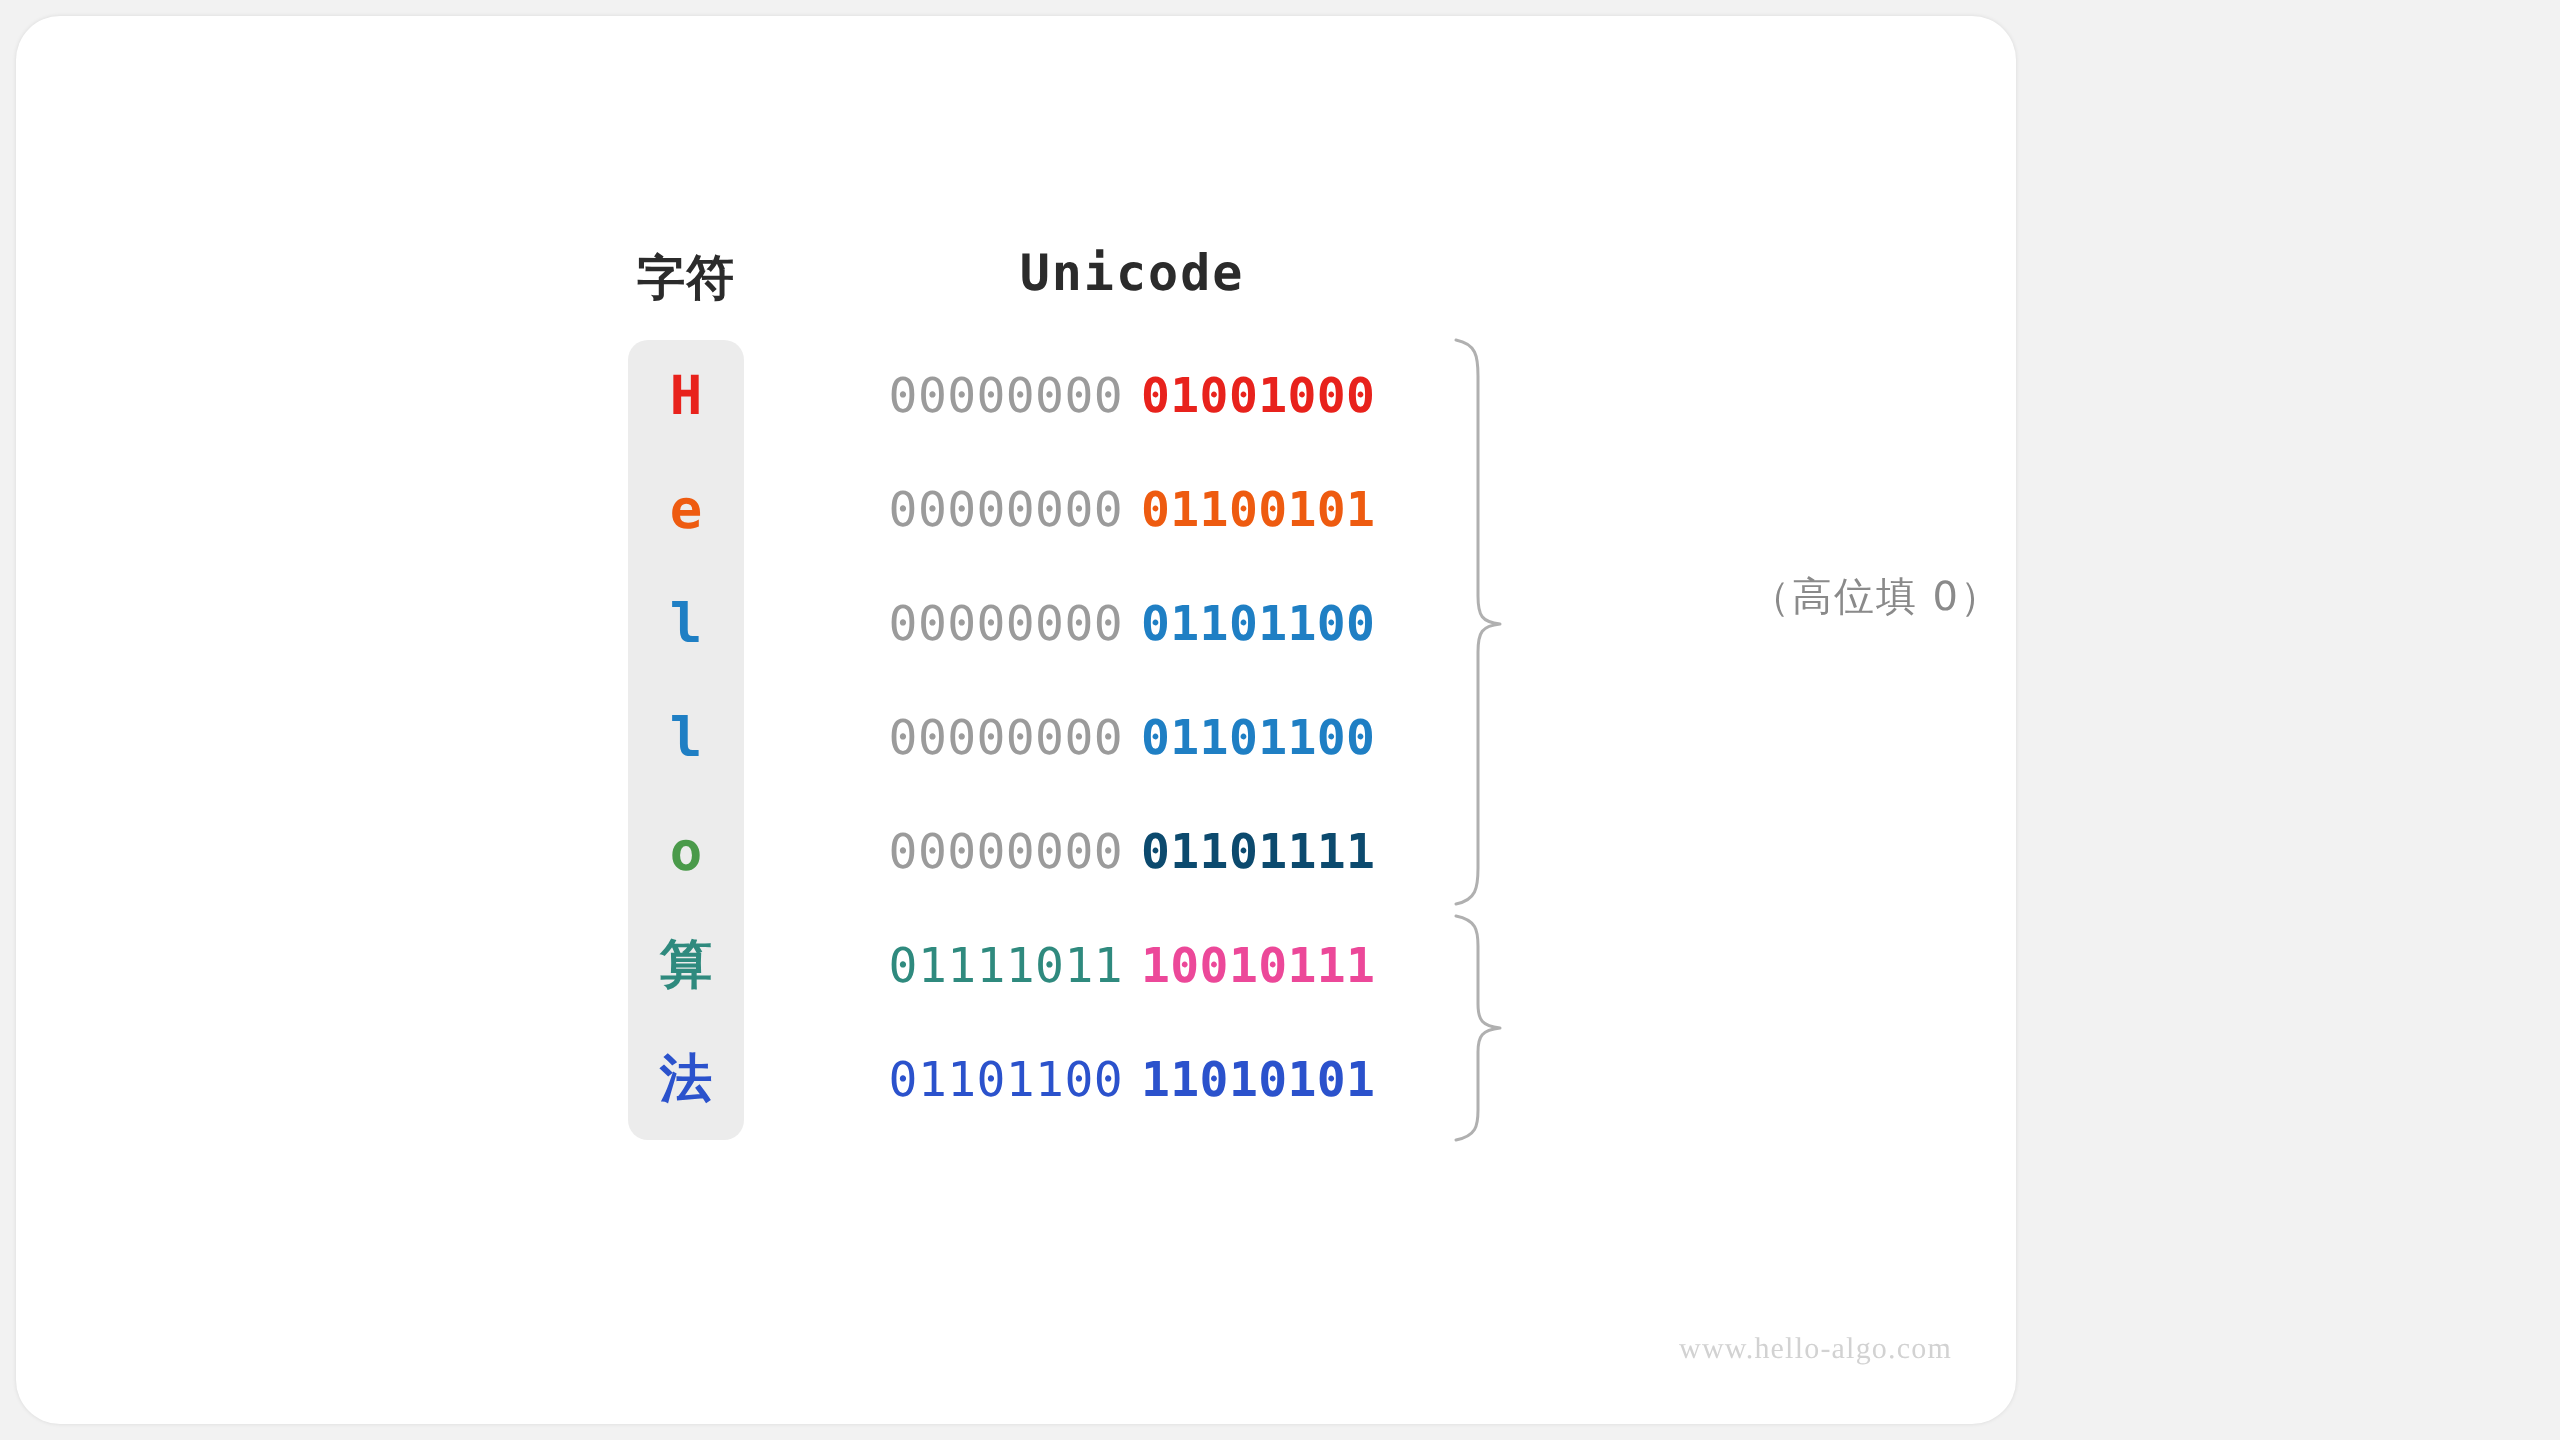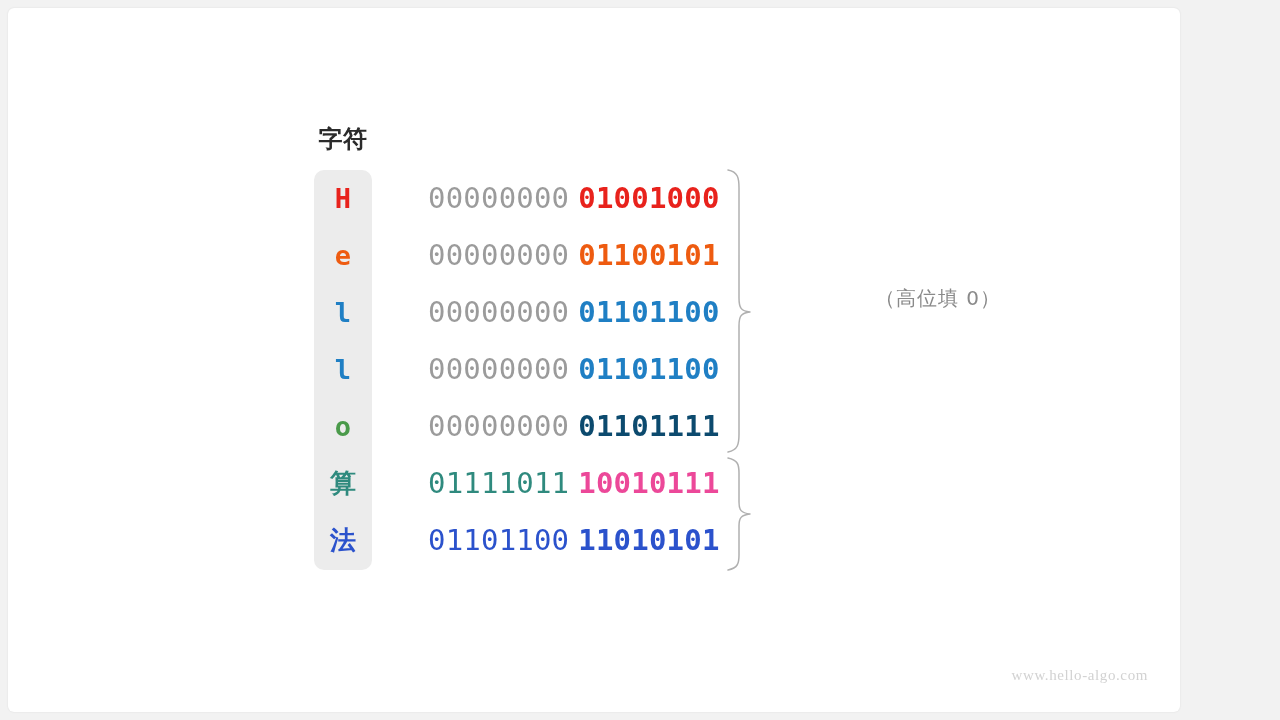--- a/index.html
+++ b/index.html
@@ -19,24 +19,24 @@
     position: relative;
     width: 1280px;
     height: 720px;
     background: #f2f2f2;
     box-sizing: border-box;
   }
   #card {
     position: absolute;
     left: 8px;
     top: 8px;
-    width: 1172px;
+    width: 1000px;
     height: 704px;
     background: #ffffff;
-    border-radius: 6px;
+    border-radius: 22px;
     box-shadow: 0 0 2px rgba(0,0,0,0.10);
     overflow: hidden;
   }
 
   
   .hdr {
     position: absolute;
     font-weight: bold;
     color: #2b2b2b;
     white-space: nowrap;
@@ -87,21 +87,21 @@
 
   
   .bin-row {
     position: absolute;
     left: 420px;
     width: 276px;
     height: 57px;
     line-height: 57px;
     text-align: center;
     font-family: "DejaVu Sans Mono", "Liberation Mono", monospace;
-    font-size: 29px;
+    font-size: 24px;
     white-space: nowrap;
   }
   .bin-hi {
     color: #9b9b9b;
     font-weight: normal;
     letter-spacing: 0.2px;
   }
   .bin-hi.solid {
     font-weight: normal;
     letter-spacing: 0.2px;
@@ -140,20 +140,21 @@
     text-align: center;
   }
 </style>
 </head>
 <body>
 
 <div id="page">
   <div id="card">
 
     <div class="hdr" id="hdr-char">字符</div>
+    <div class="hdr" id="hdr-unicode">Unicode</div>
 
     <div id="char-column">
         <div class="char-cell" style="top: 0px; color: rgb(232, 34, 28);">H</div>
         <div class="char-cell" style="top: 57px; color: rgb(238, 91, 16);">e</div>
         <div class="char-cell" style="top: 114px; color: rgb(31, 127, 196);">l</div>
         <div class="char-cell" style="top: 171px; color: rgb(31, 127, 196);">l</div>
         <div class="char-cell" style="top: 228px; color: rgb(74, 154, 74);">o</div>
         <div class="char-cell cjk" style="top: 285px; color: rgb(47, 138, 126);">算</div>
         <div class="char-cell cjk" style="top: 342px; color: rgb(43, 82, 204);">法</div>
       </div>

